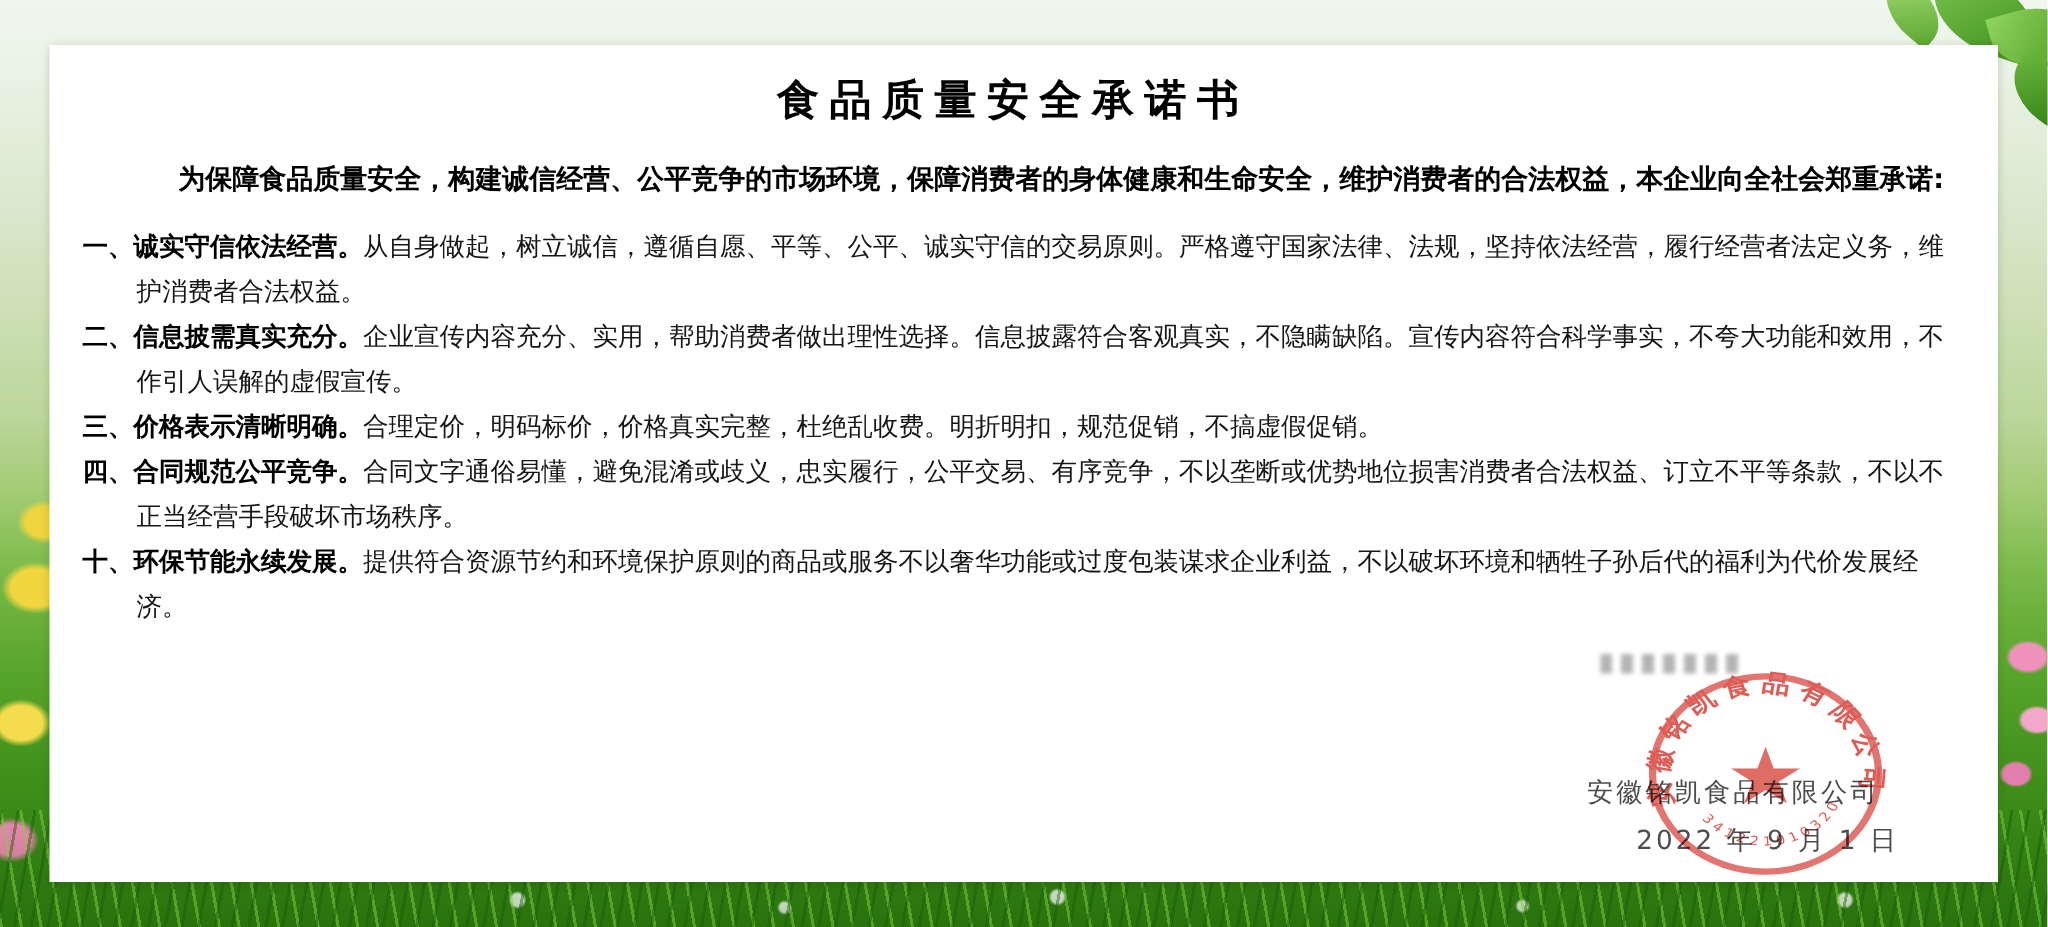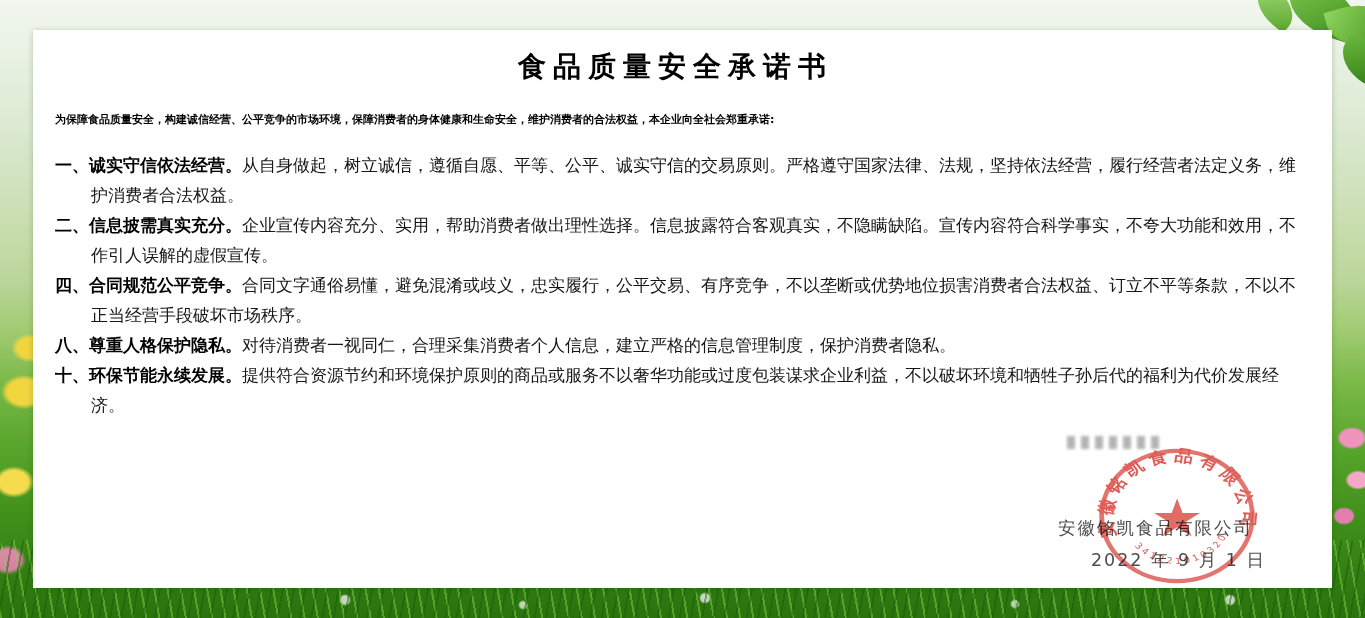--- a/index.html
+++ b/index.html
@@ -45,21 +45,21 @@
     position:absolute; left:33px; top:30px; width:1299px; height:558px;
     background:#ffffff; box-shadow:0 1px 6px rgba(30,60,10,0.25);
   }
   .doc-inner { padding:12px 36px 0 22px; color:#101010; }
 
   .title {
     text-align:center; font-size:28px; font-weight:bold; letter-spacing:7px;
     margin-top:6px; color:#000;
   }
   .intro {
-    margin-top:20px; font-size:11px; font-weight:bold; line-height:28px; color:#000;
+    margin-top:20px; font-size:18px; font-weight:bold; line-height:28px; color:#000;text-align:right;
   }
   .items { margin-top:16px; font-size:17px; line-height:30px; }
   .item { padding-left:36px; text-indent:-36px; color:#161616; }
   .item .num  { font-weight:bold; color:#000; }
   .item .lead { font-weight:bold; color:#000;text-align:right; }
 
   
   .sig-company { position:absolute; right:79px; top:486px; font-size:17.5px; color:#4d4d4d; letter-spacing:2px; }
   .sig-date    { position:absolute; right:66px; top:518px; font-size:17.5px; color:#4d4d4d; letter-spacing:2px; }
 
@@ -84,22 +84,22 @@
 <div class="leaf leaf4"></div>
 
 <div class="doc">
   <div class="doc-inner">
     <div class="title">食品质量安全承诺书</div>
     <div class="intro">为保障食品质量安全，构建诚信经营、公平竞争的市场环境，保障消费者的身体健康和生命安全，维护消费者的合法权益，本企业向全社会郑重承诺:</div>
 
     <div class="items">
       <div class="item"><span class="num">一、</span><span class="lead">诚实守信依法经营。</span><span class="body">从自身做起，树立诚信，遵循自愿、平等、公平、诚实守信的交易原则。严格遵守国家法律、法规，坚持依法经营，履行经营者法定义务，维护消费者合法权益。</span></div>
       <div class="item"><span class="num">二、</span><span class="lead">信息披需真实充分。</span><span class="body">企业宣传内容充分、实用，帮助消费者做出理性选择。信息披露符合客观真实，不隐瞒缺陷。宣传内容符合科学事实，不夸大功能和效用，不作引人误解的虚假宣传。</span></div>
+      <div class="item"><span class="num">三、</span><span class="lead">价格表示清晰明确。</span><span class="body">合理定价，明码标价，价格真实完整，杜绝乱收费。明折明扣，规范促销，不搞虚假促销。</span></div>
       <div class="item"><span class="num">四、</span><span class="lead">合同规范公平竞争。</span><span class="body">合同文字通俗易懂，避免混淆或歧义，忠实履行，公平交易、有序竞争，不以垄断或优势地位损害消费者合法权益、订立不平等条款，不以不正当经营手段破坏市场秩序。</span></div>
-      <div class="item"><span class="num">八、</span><span class="lead">尊重人格保护隐私。</span><span class="body">对待消费者一视同仁，合理采集消费者个人信息，建立严格的信息管理制度，保护消费者隐私。</span></div>
       <div class="item"><span class="num">十、</span><span class="lead">环保节能永续发展。</span><span class="body">提供符合资源节约和环境保护原则的商品或服务不以奢华功能或过度包装谋求企业利益，不以破坏环境和牺牲子孙后代的福利为代价发展经济。</span></div>
     </div>
   </div>
 
   <div class="artifact"></div>
 
   <div class="sig-company">安徽铭凯食品有限公司</div>
   <div class="sig-date">2022 年 9 月 1 日</div>
 
   <svg class="stamp" viewBox="0 0 200 200" preserveAspectRatio="none">

